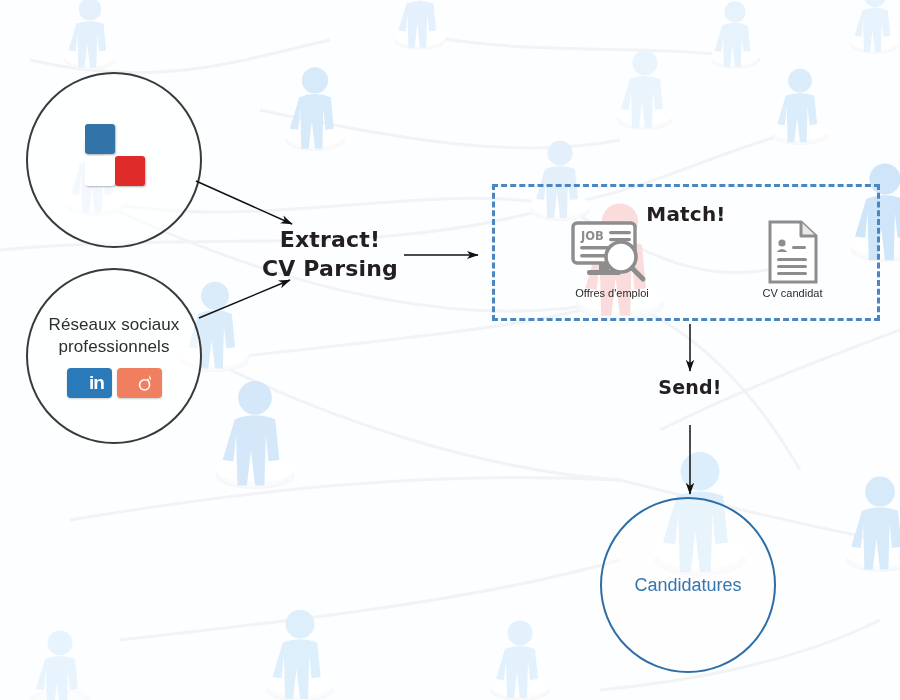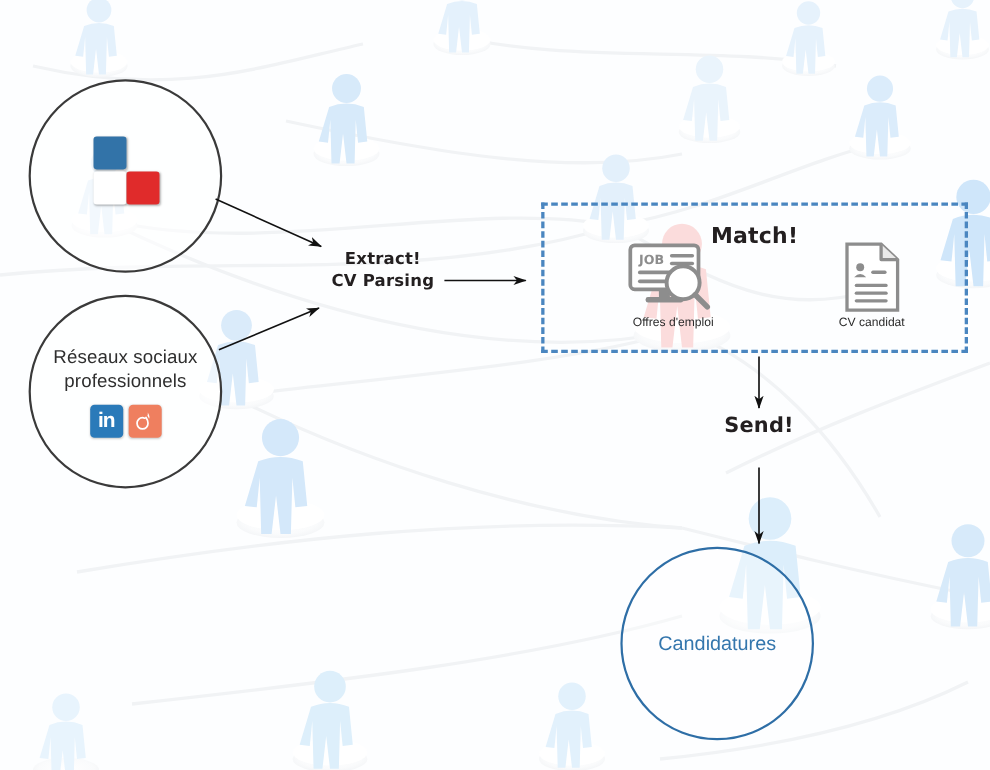--- a/index.html
+++ b/index.html
@@ -88,20 +88,21 @@
     margin-top: 11px;
   }
   .social-badge {
     width: 30px;
     height: 30px;
     border-radius: 4px;
     display: flex;
     align-items: center;
     justify-content: center;
     box-shadow: 0 1px 2px rgba(0,0,0,0.2);
+    padding-left: 15px;
   }
   .badge-linkedin { background: #2a7ab9; }
   .badge-linkedin span {
     color: #ffffff;
     font-size: 19px;
     font-weight: bold;
     line-height: 1;
     letter-spacing: -1px;
     font-family: "Liberation Sans", sans-serif;
   }
@@ -112,23 +113,23 @@
     position: absolute;
     z-index: 4;
     text-align: center;
     font-weight: bold;
     color: #231f20;
     line-height: 1.3;
     letter-spacing: 0.2px;
     font-family: "DejaVu Sans", sans-serif;
   }
   #label-extract {
-    left: 268px; top: 226px;
+    left: 250px; top: 226px;
     width: 160px;
-    font-size: 15px;
+    font-size: 22px;
   }
   #label-send {
     left: 600px; top: 375px;
     width: 180px;
     font-size: 19px;
   }
 
   
   #match-box {
     position: absolute;
@@ -166,21 +167,21 @@
   .match-icon {
     height: 66px;
     display: flex;
     align-items: flex-start;
     justify-content: center;
   }
 
   
   #circle-candidatures {
     position: absolute;
-    left: 564px; top: 497px;
+    left: 600px; top: 497px;
     width: 176px; height: 176px;
     border-radius: 50%;
     border: 2px solid #2e6ea6;
     background: rgba(255,255,255,0.35);
     z-index: 2;
     display: flex;
     align-items: center;
     justify-content: center;
     box-sizing: border-box;
   }

